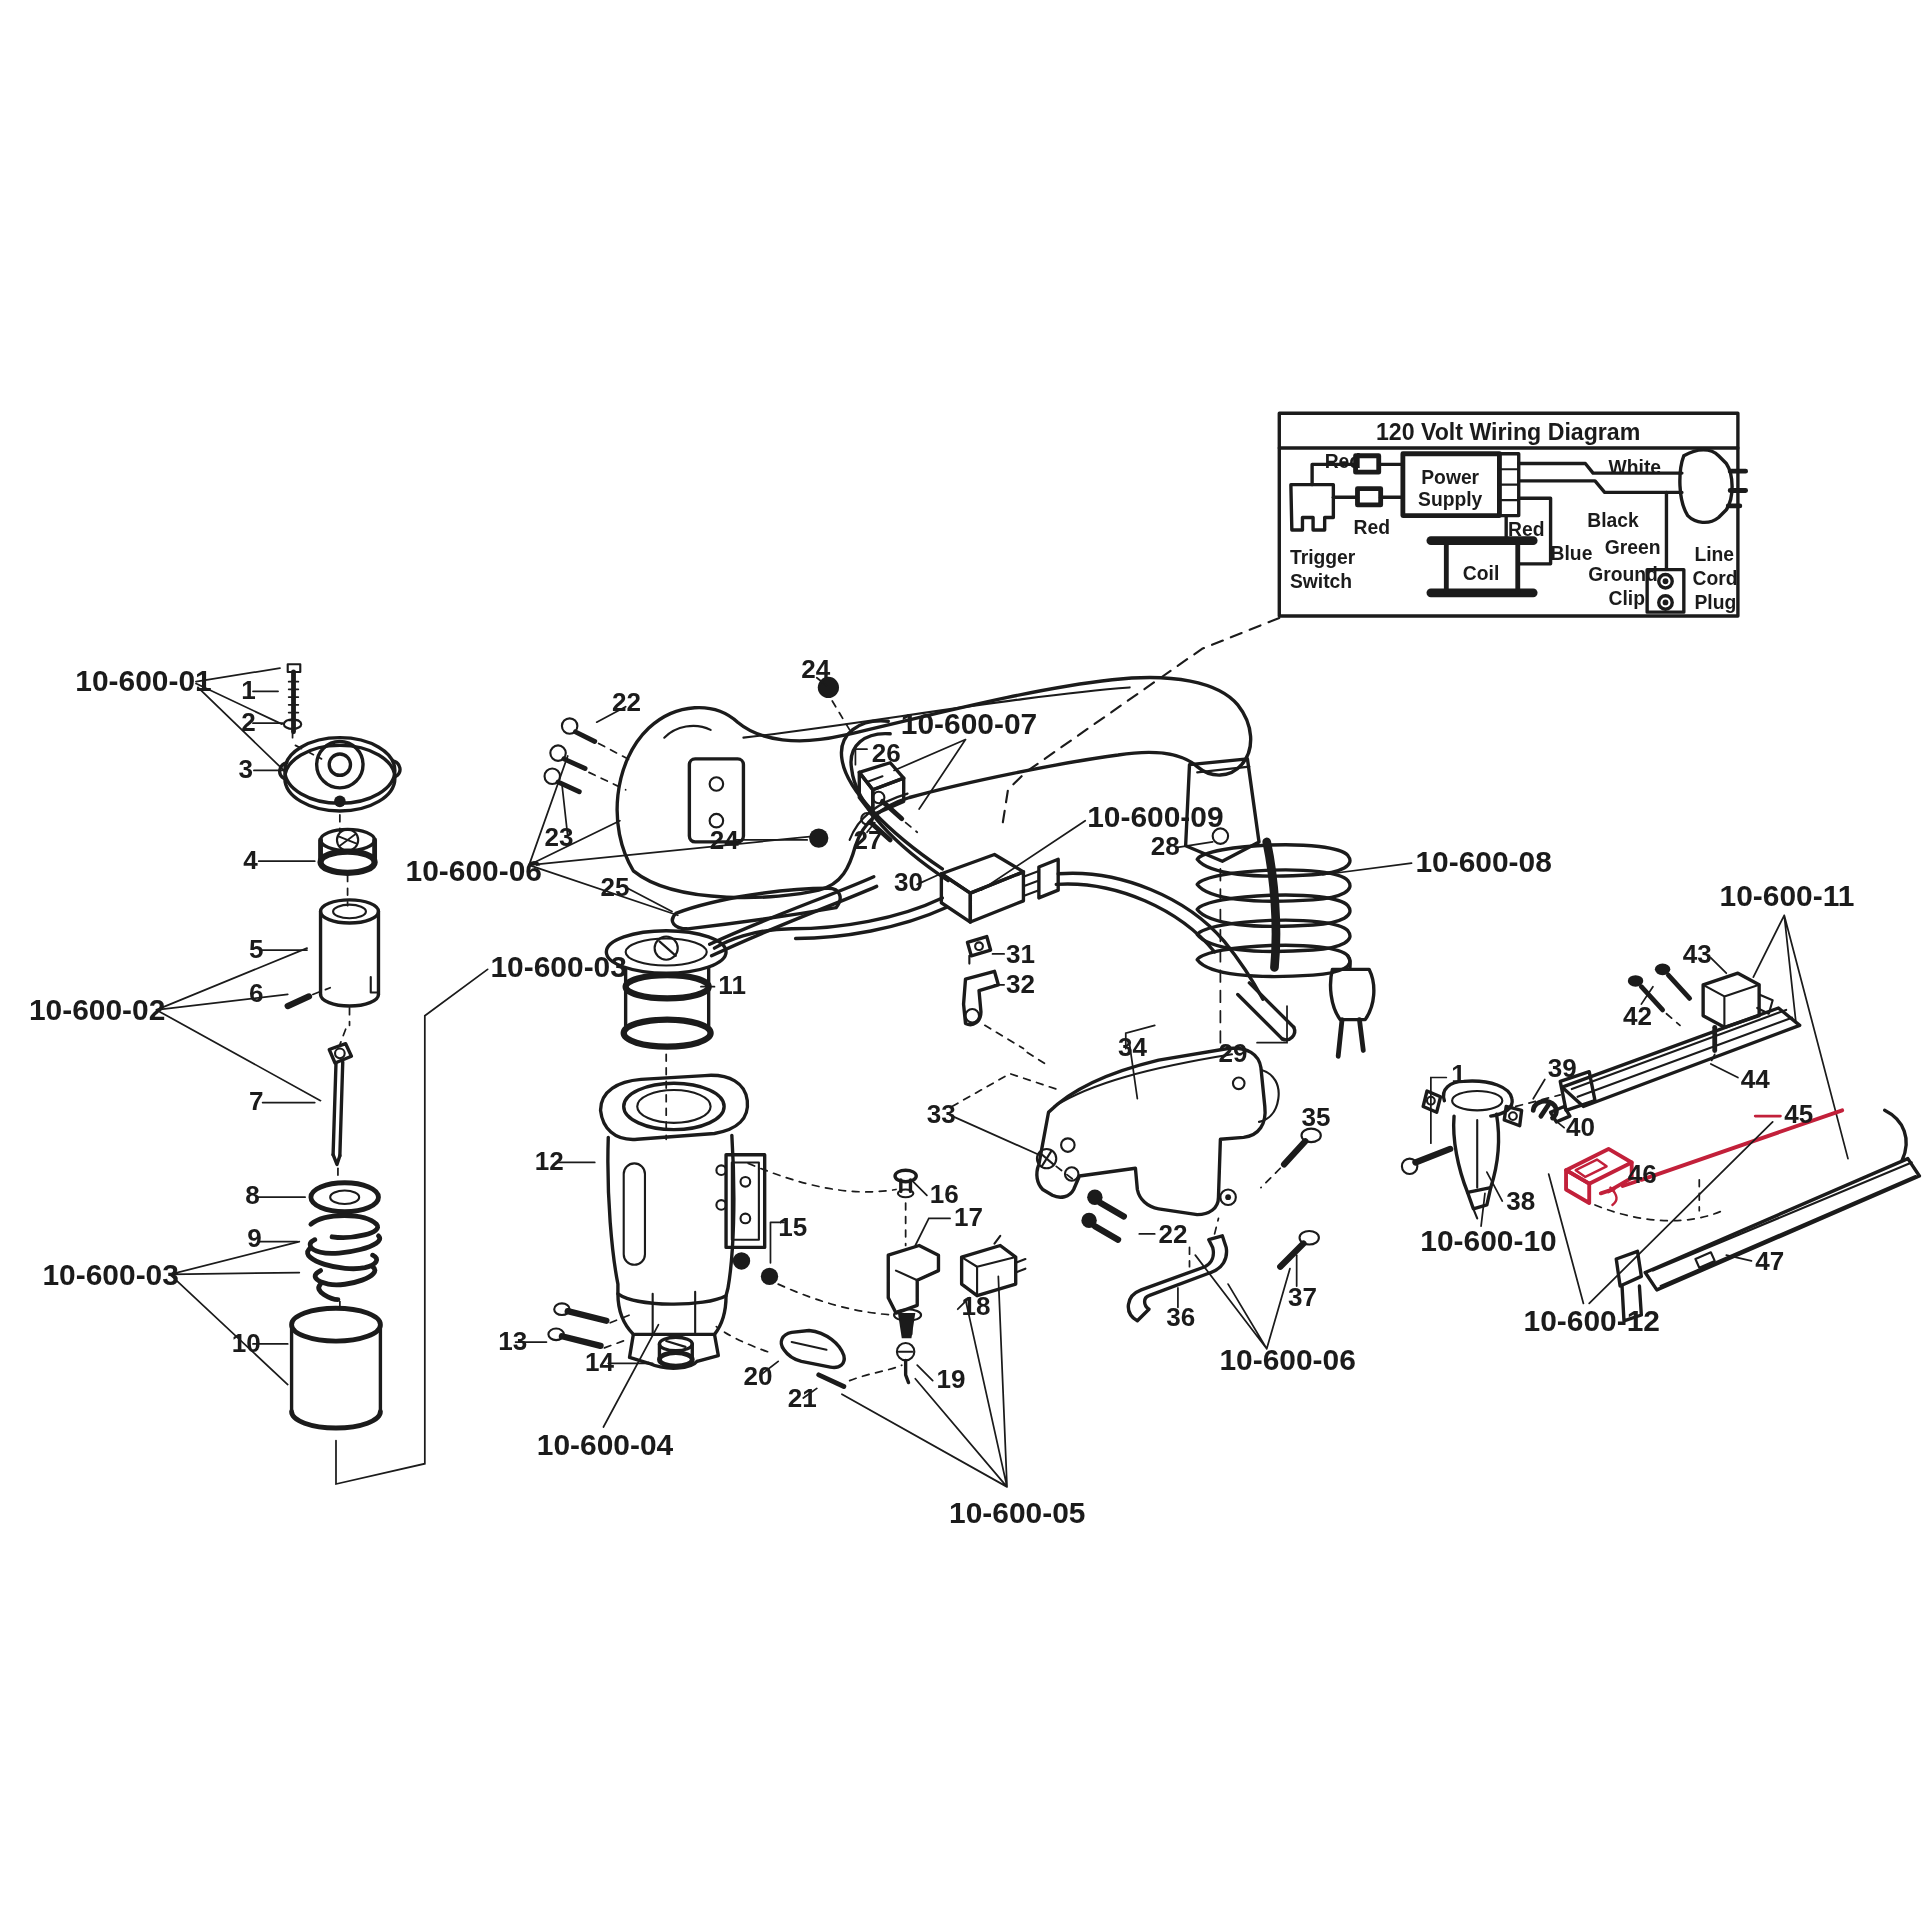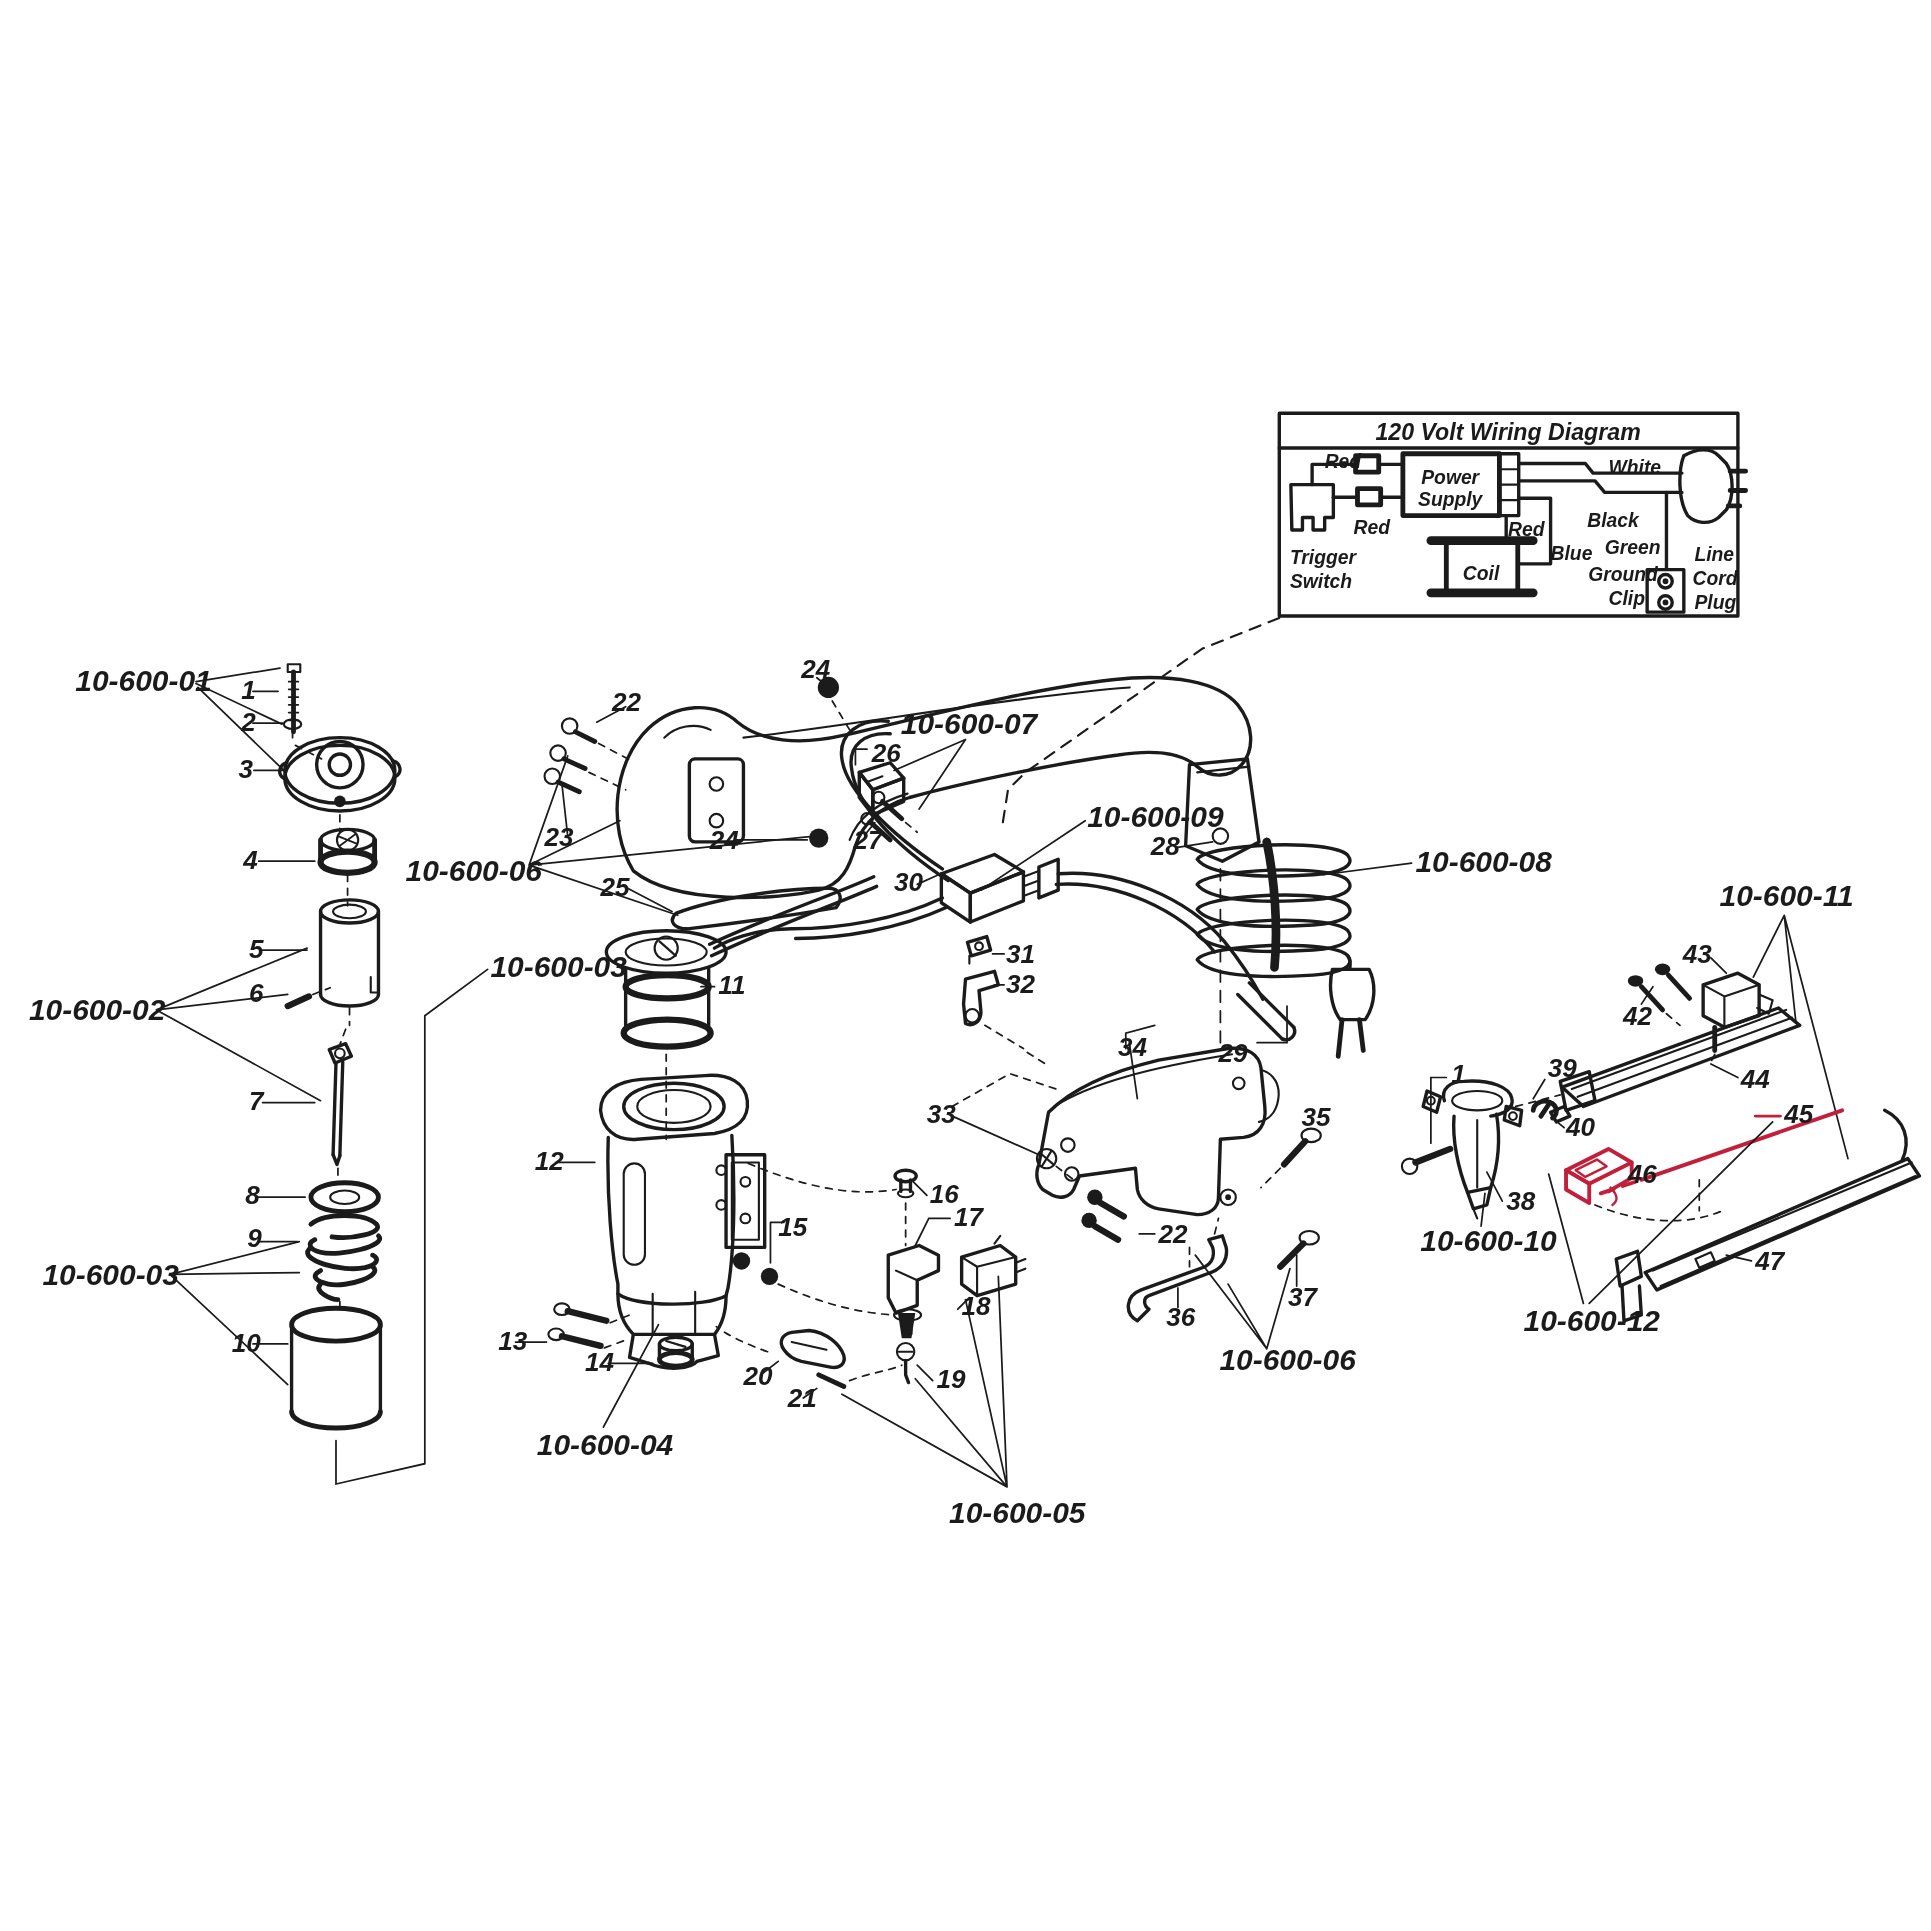--- a/index.html
+++ b/index.html
@@ -1,16 +1,16 @@
 <!DOCTYPE html>
 <html><head>
 <meta charset="utf-8">
 <style>
   html,body{margin:0;padding:0;background:#ffffff;}
-  .canvas{position:relative;width:1931px;height:1931px;background:#ffffff;overflow:hidden;font-style:italic;}
+  .canvas{position:relative;width:1931px;height:1931px;background:#ffffff;overflow:hidden;}
   svg{position:absolute;left:0;top:0;}
   text{font-family:"Liberation Sans","DejaVu Sans",sans-serif;fill:#1b1b1b;}
   .s{stroke:#1b1b1b;fill:none;stroke-width:3.5;stroke-linecap:round;stroke-linejoin:round;}
   .s2{stroke-width:2.2;}
   .s5{stroke-width:5;}
   .s6{stroke-width:6.5;}
   .s9{stroke-width:9;}
   .thin{stroke:#1b1b1b;fill:none;stroke-width:1.8;stroke-linecap:round;}
   .dash{stroke-dasharray:12 9;}
   .dashf{stroke-dasharray:7 7;}

